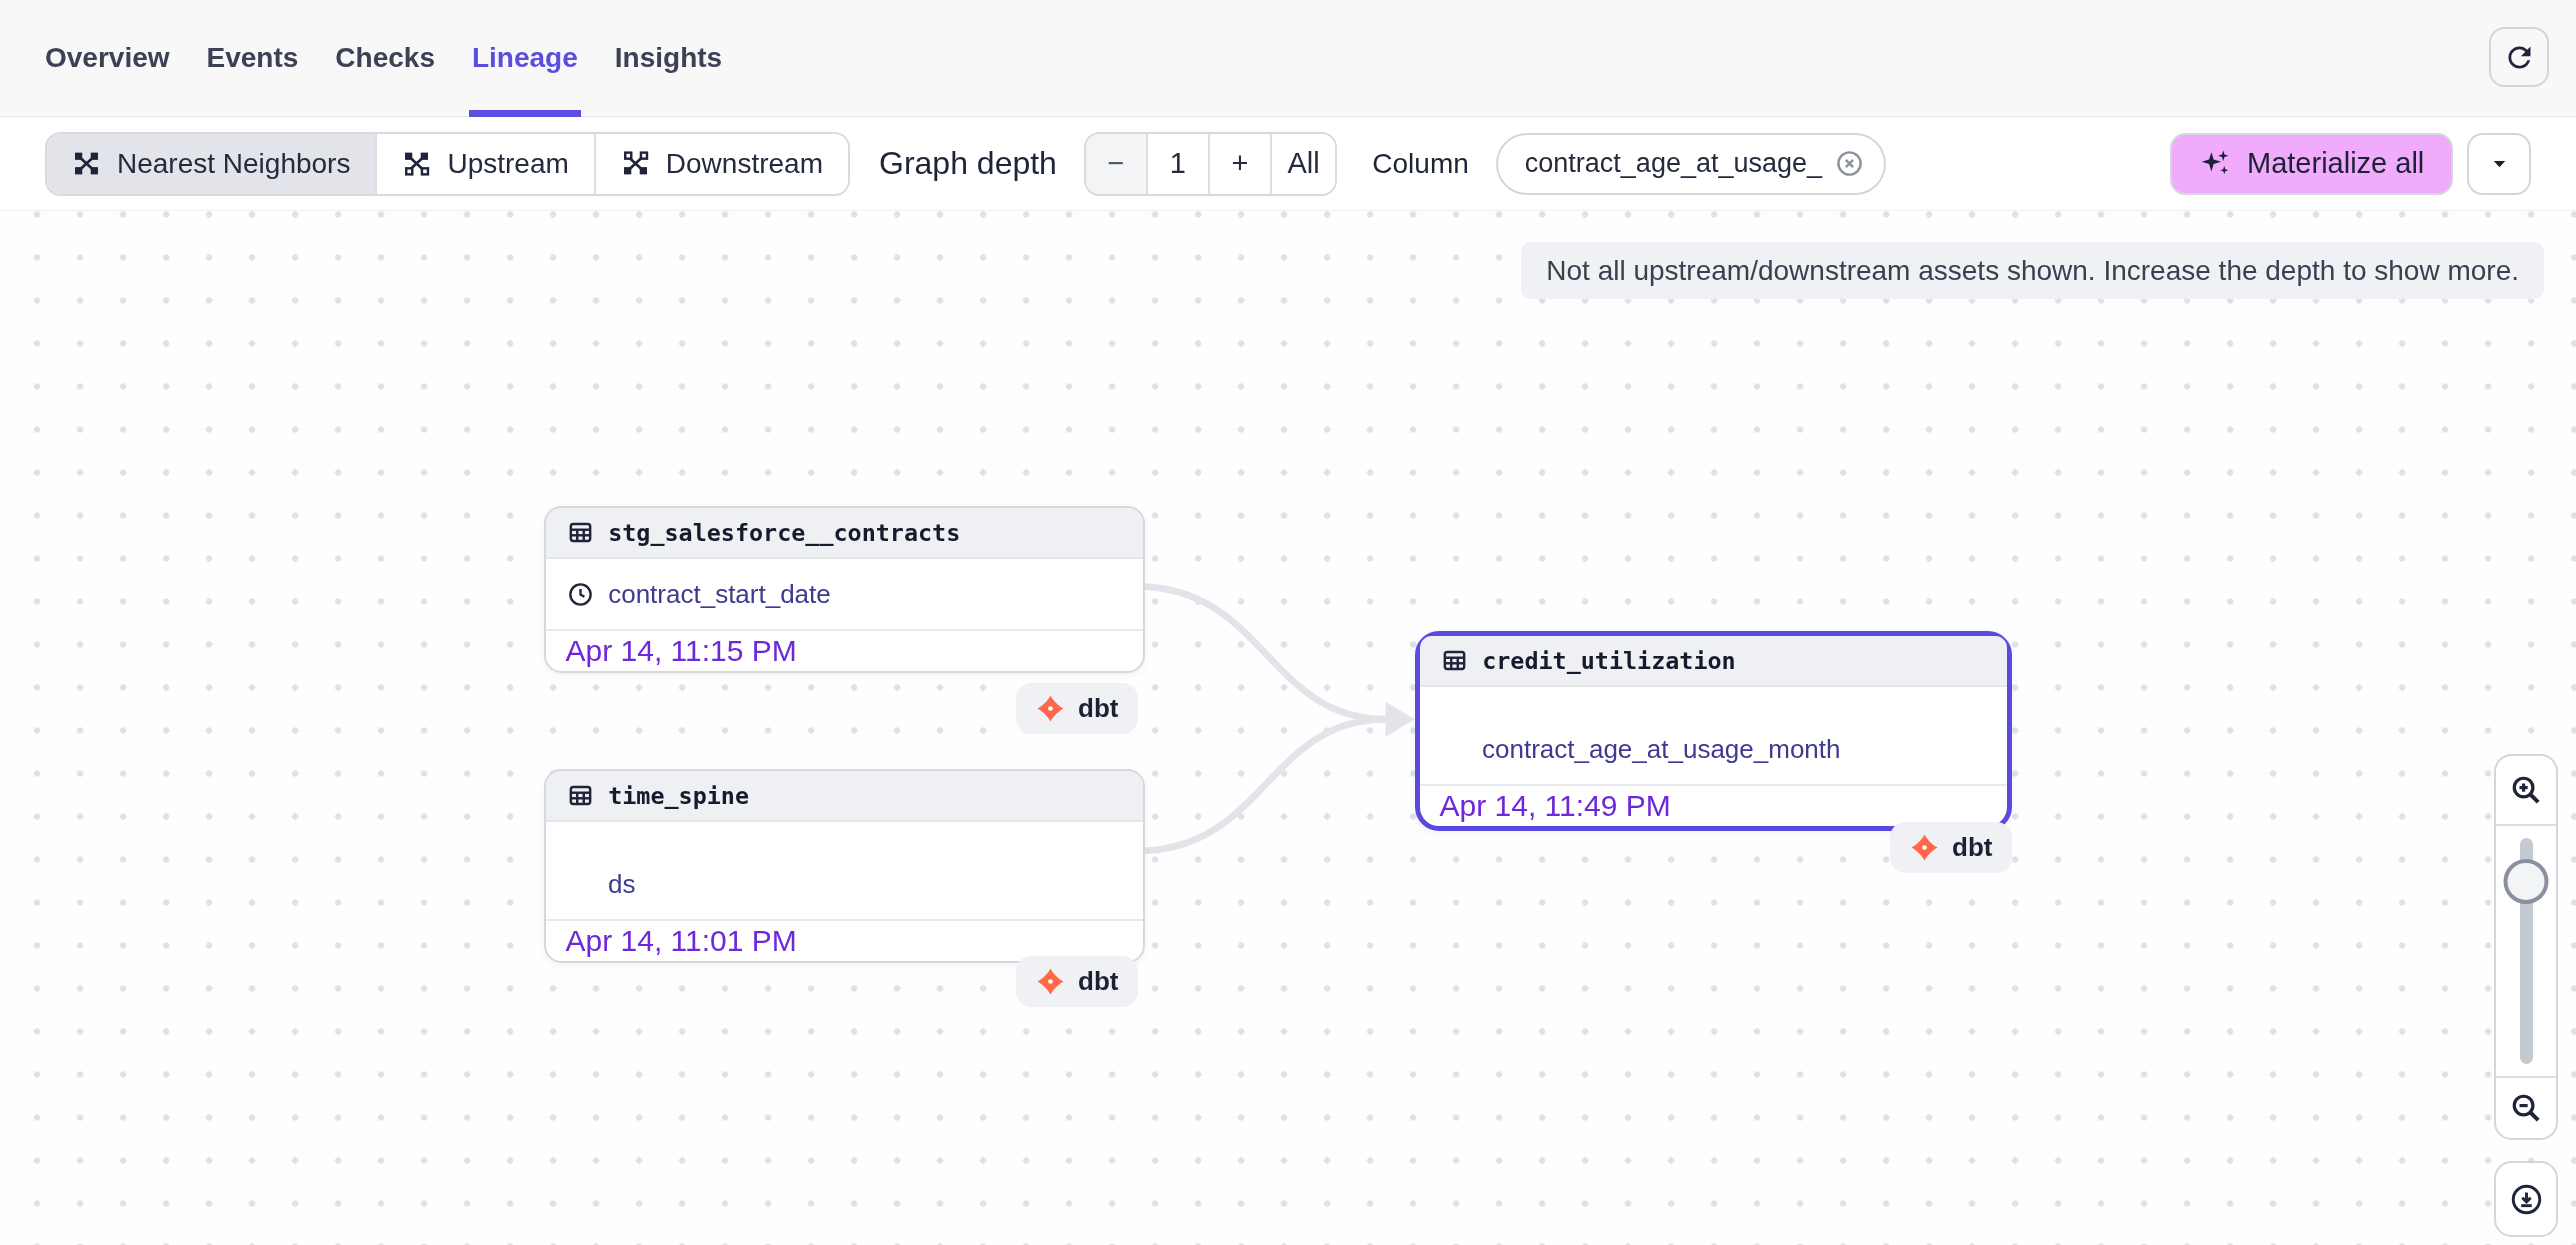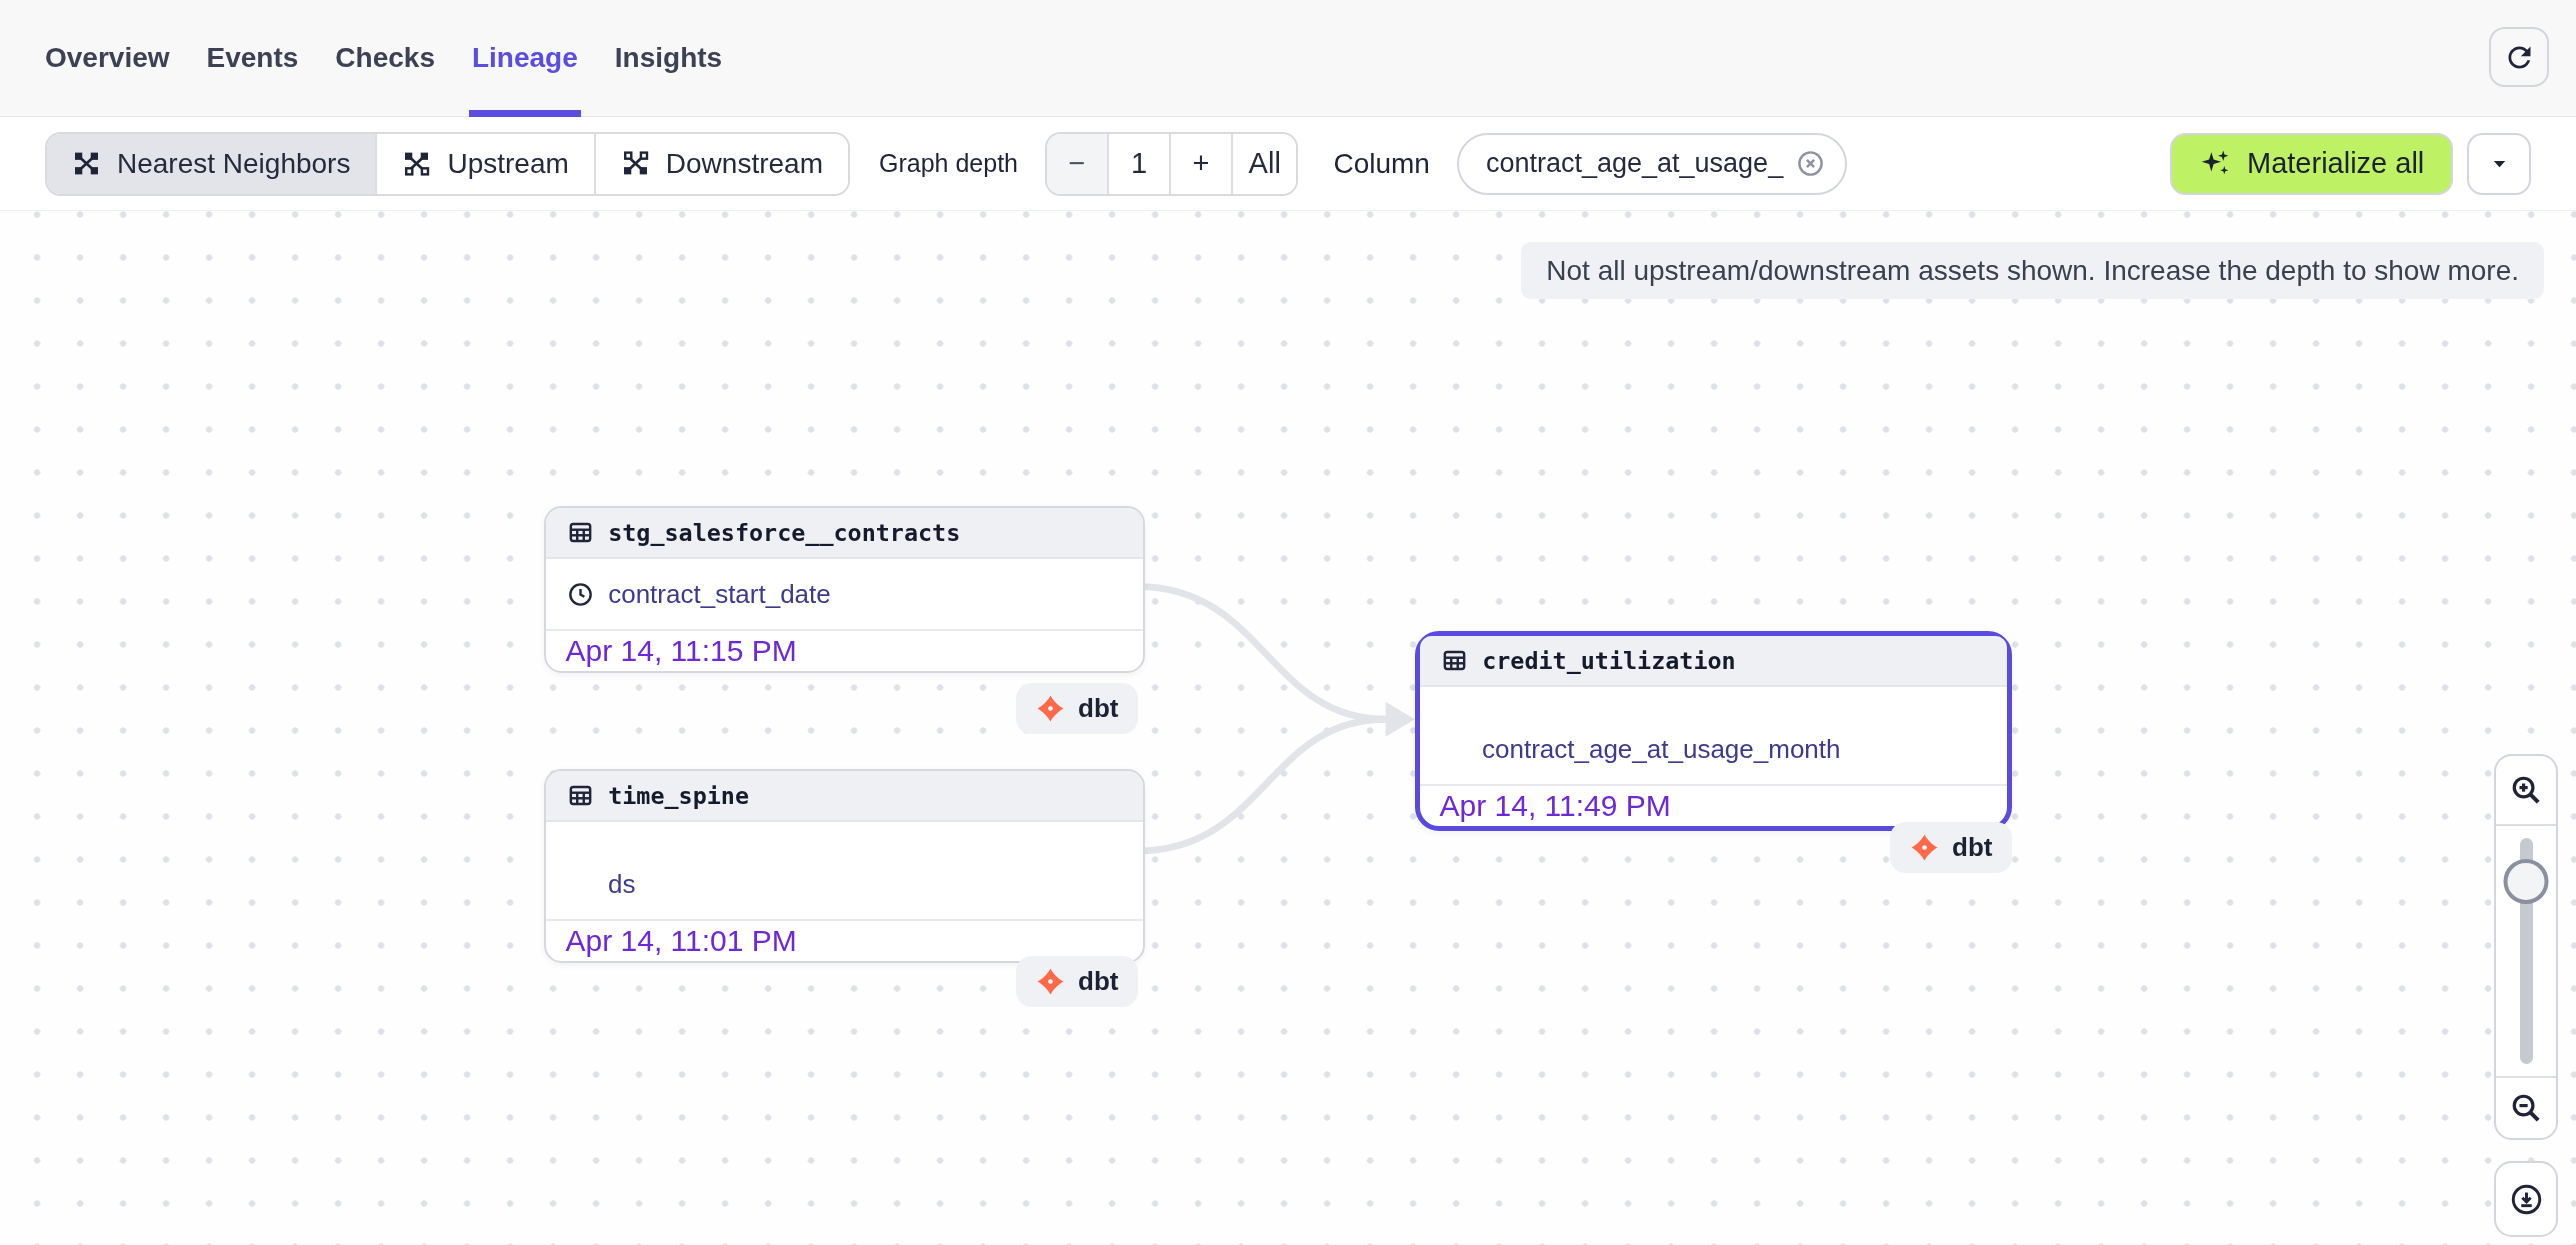--- a/index.html
+++ b/index.html
@@ -20,35 +20,35 @@
 
   
   .toolbar { height: 94px; background: #ffffff; border-bottom: 1px solid #eef0f2;
     display: flex; align-items: center; padding: 0 45px; }
   .mode-group { display: flex; border: 2px solid #d8dade; border-radius: 15.6px;
     overflow: hidden; background: #fff; height: 64px; }
   .mode { display: flex; align-items: center; gap: 16px; padding: 0 25px; font-size: 28px;
     color: #262a3e; border-right: 2px solid #dcdee2; cursor: pointer; background: #fff; white-space: nowrap; }
   .mode:last-child { border-right: none; }
   .mode.selected { background: #e3e4e9; }
-  .depth-label { font-size: 25px; color: #1f2337; margin-left: 29px; white-space: nowrap; }
+  .depth-label { font-size: 32px; color: #1f2337; margin-left: 29px; white-space: nowrap; }
   .depth-group { display: flex; border: 2px solid #d8dade; border-radius: 15.6px;
     overflow: hidden; height: 64px; margin-left: 27px; background: #fff; }
   .depth-seg { min-width: 62px; padding: 0 15.6px; display: flex; align-items: center;
     justify-content: center; font-size: 29px; color: #262a3e; border-right: 2px solid #dcdee2;
     cursor: pointer; background: #fff; }
   .depth-seg:last-child { border-right: none; }
   .depth-seg.disabled { background: #f3f4f6; color: #4a4f63; }
   .column-label { font-size: 28px; color: #1f2337; margin-left: 35px; white-space: nowrap; }
   .column-tag { margin-left: 27px; display: flex; align-items: center; gap: 11.7px;
     border: 2px solid #d3d6dd; border-radius: 32px; height: 62px; padding: 0 19.5px 0 27px;
     font-size: 27px; color: #262a3e; background: #fff; white-space: nowrap; }
   .materialize-btn { margin-left: auto; display: flex; align-items: center; gap: 15px;
     border: 2px solid #d3d6dd; border-radius: 15.6px; height: 62px; padding: 0 27px;
-    font-size: 29px; color: #1d2134; background: #bef264; cursor: pointer; white-space: nowrap; }
+    font-size: 29px; color: #1d2134; background: #f0abfc; cursor: pointer; white-space: nowrap; }
   .dropdown-btn { width: 64px; height: 62px; border: 2px solid #d3d6dd; border-radius: 15.6px;
     margin-left: 13.7px; display: flex; align-items: center; justify-content: center;
     background: #fff; cursor: pointer; }
 
   
   .canvas { position: relative; height: 1034px; background: #fefefe;
     background-image: radial-gradient(circle, #dee1e7 3.1px, transparent 3.2px);
     background-size: 43px 43px; background-position: 15.6px 25px; }
   .notice { position: absolute; top: 31px; right: 32px; background: #f0f1f4;
     border-radius: 9.8px; height: 57px; display: flex; align-items: center;

